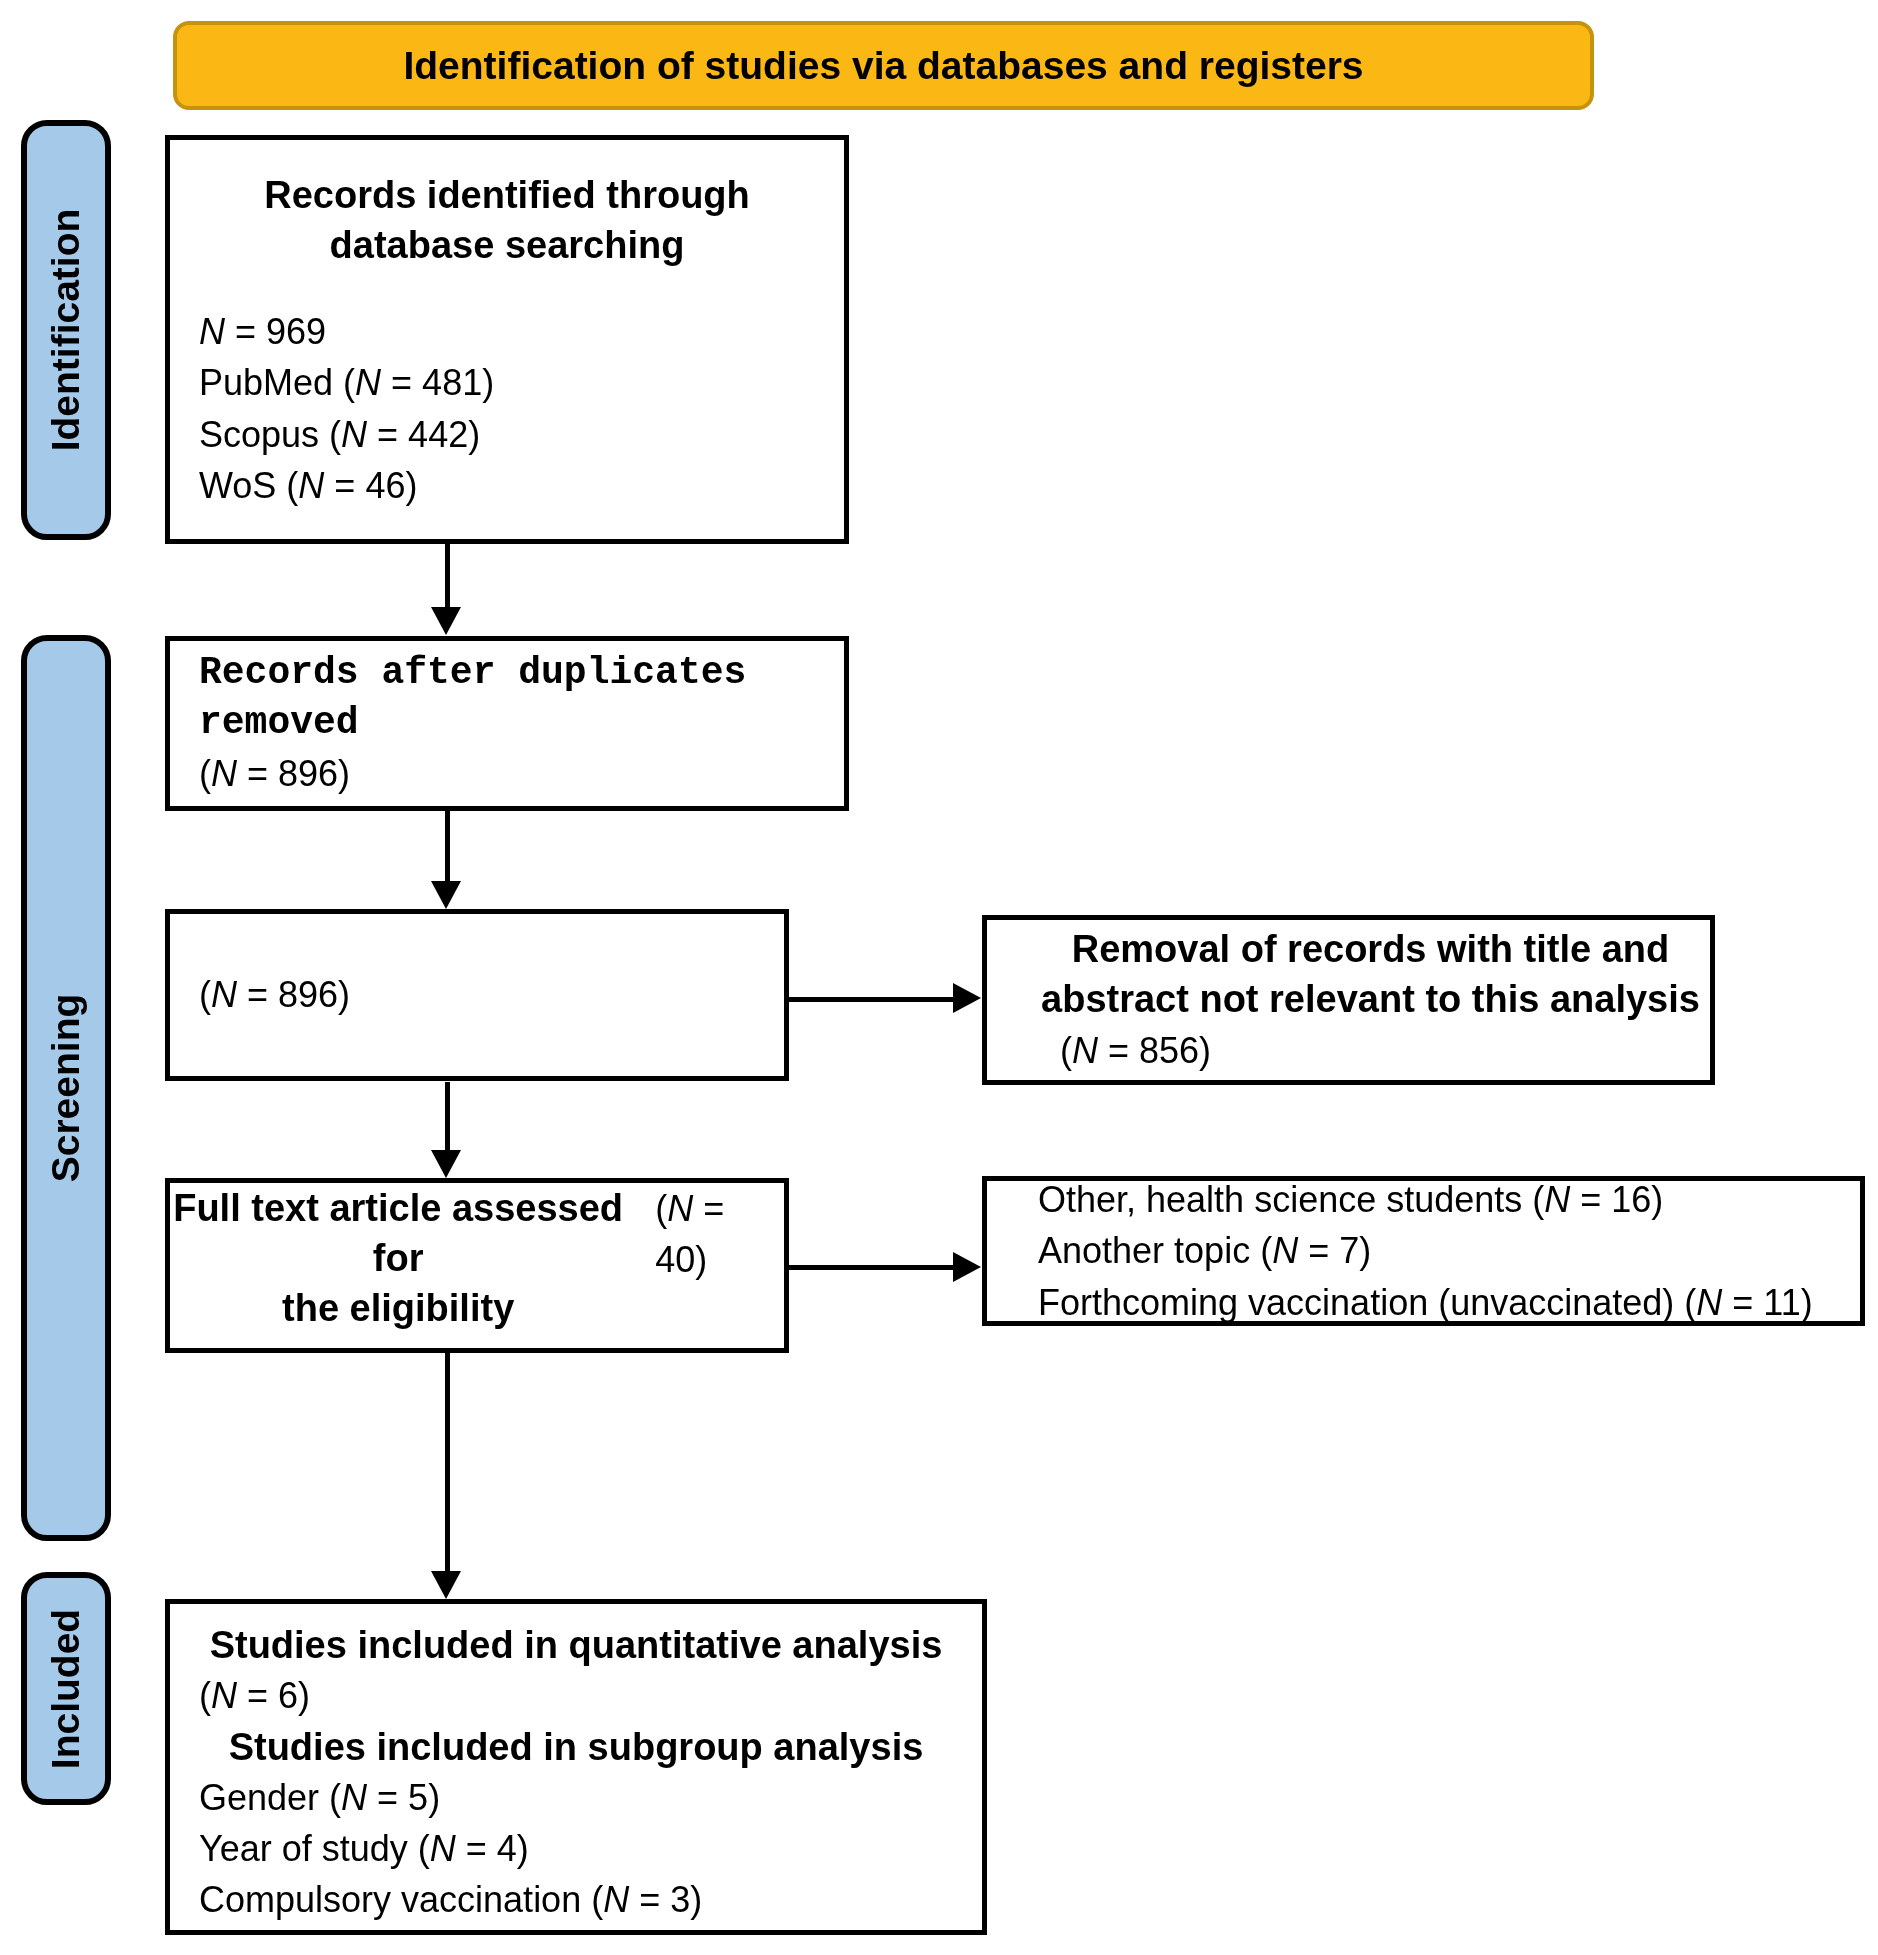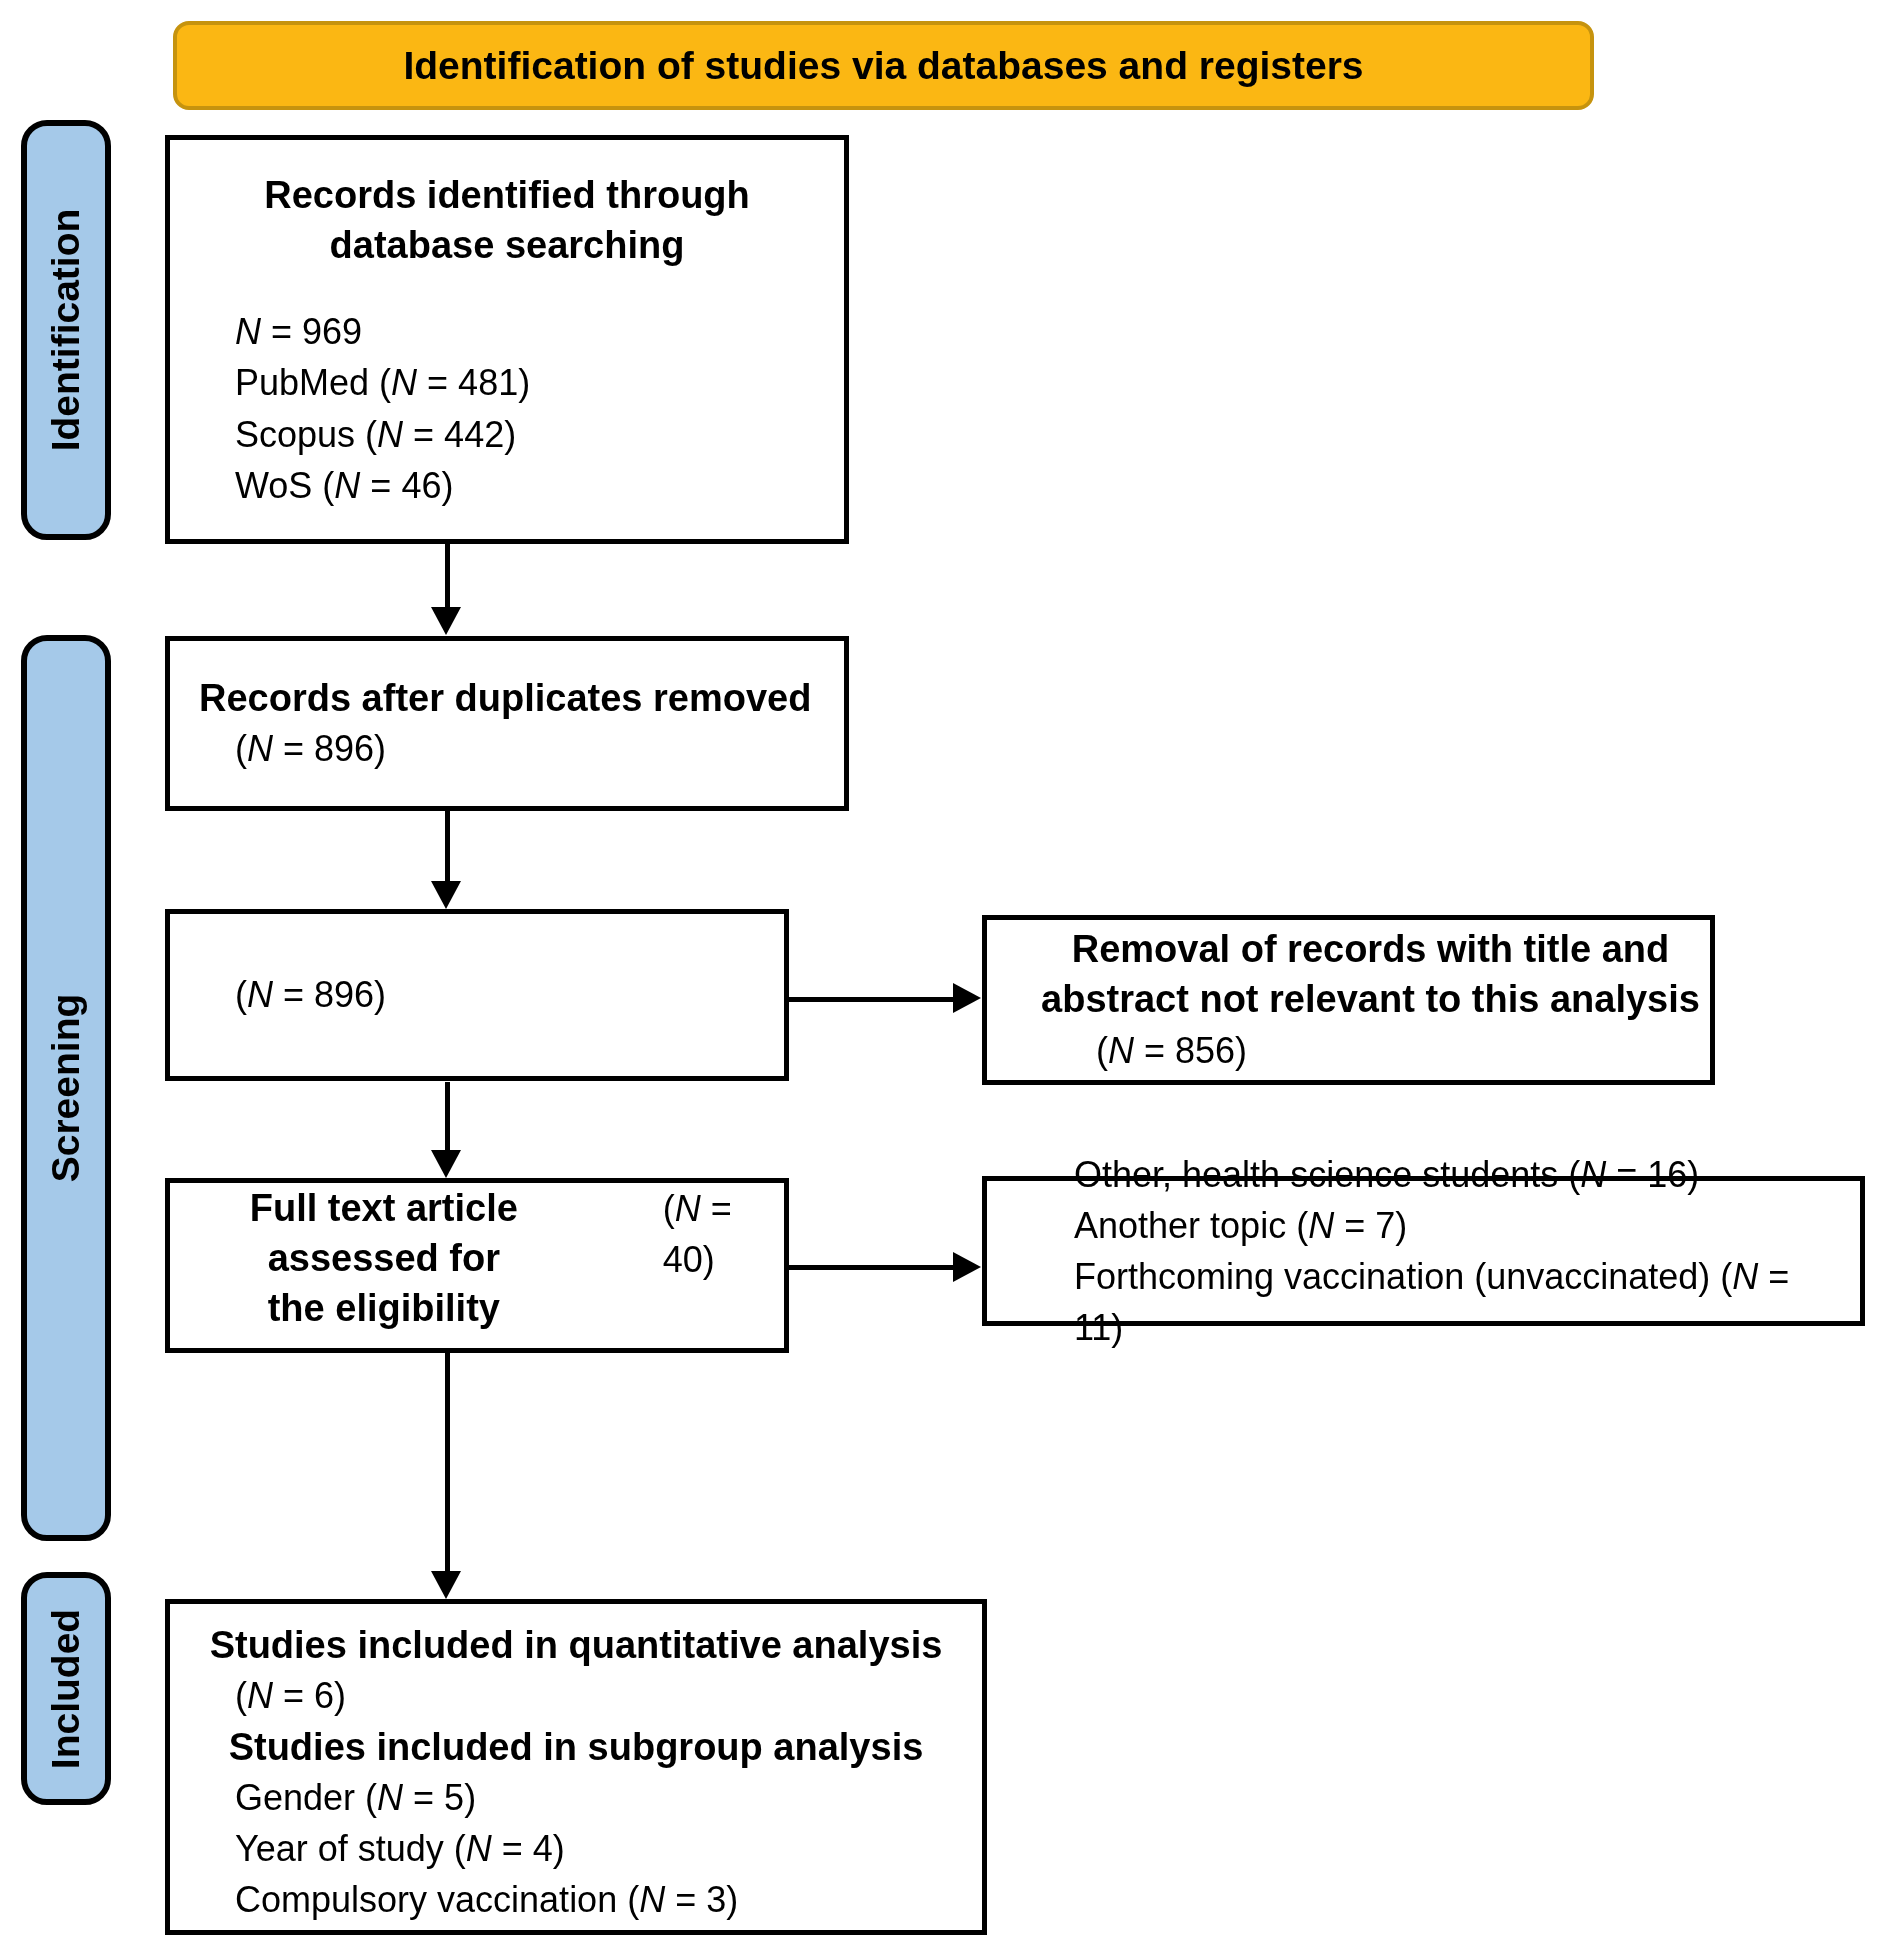--- a/index.html
+++ b/index.html
@@ -49,22 +49,22 @@
   .box {
     position: absolute;
     box-sizing: border-box;
     background: #ffffff;
     border: 5.3px solid var(--box_border, #000000);
   }
   .heading {
     font-size: 38px; font-weight: bold; line-height: 1.32;
     text-align: center; white-space: pre-line;
   }
-  .heading.left { text-align: left; }
-  .line { font-size: 36px; line-height: 1.42; text-align: left; margin-left: 36px; }
+  .heading.left { text-align: left; font-family: Liberation Mono, monospace; }
+  .line { font-size: 36px; line-height: 1.42; text-align: left; }
   .pad-l { padding-left: 29px; padding-right: 11.7px; }
 
   #box-identified { left: 165px; top: 135px;  width: 684px; height: 409px; padding-top: 30px; }
   #box-identified .heading { padding: 0 17.5px; }
   #box-identified .stats { margin-top: 36px; }
 
   #box-duplicates { left: 165px; top: 636px; width: 684px; height: 175px;
                     display: flex; flex-direction: column; justify-content: center; }
   #box-screened   { left: 165px; top: 909px; width: 624px; height: 172px;
                     display: flex; flex-direction: column; justify-content: center; }

